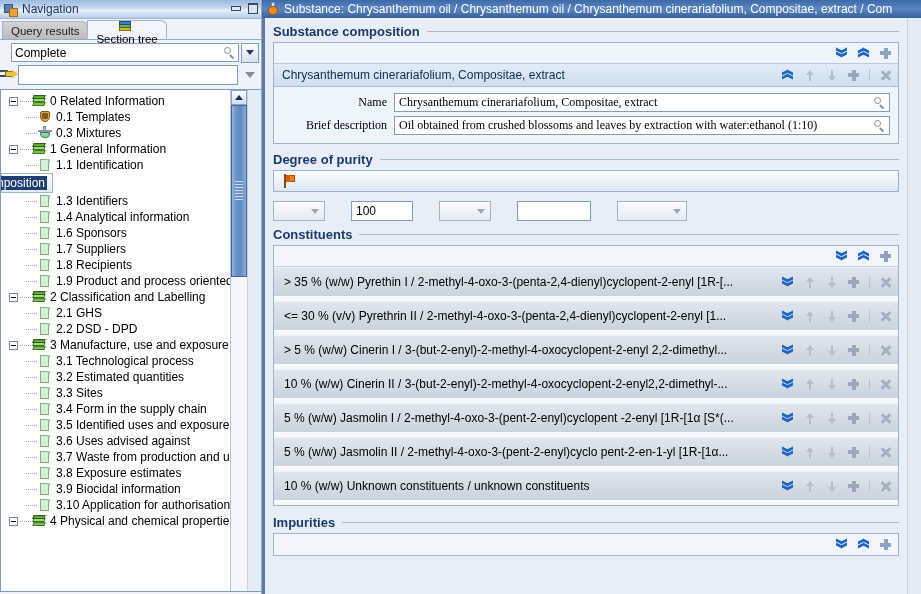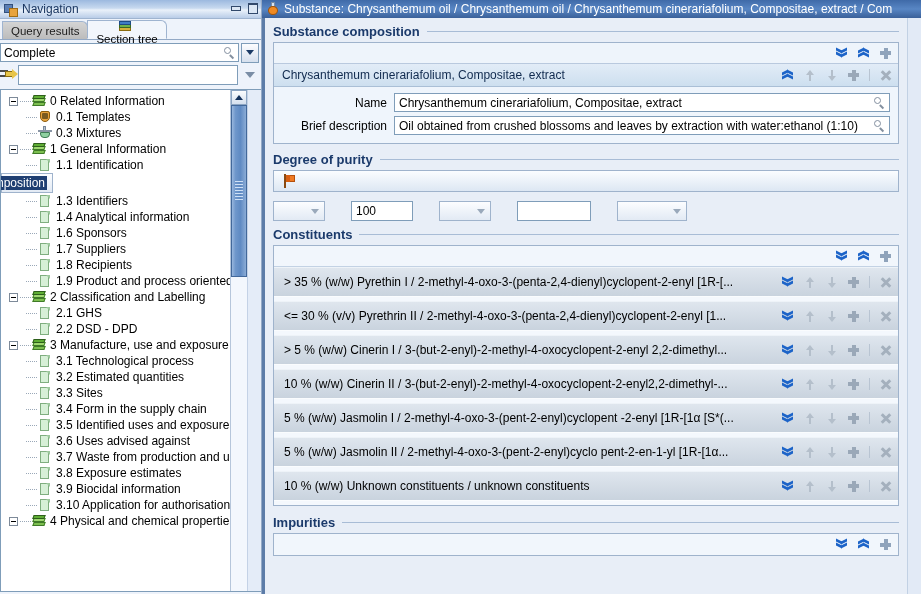--- a/index.html
+++ b/index.html
@@ -74,21 +74,21 @@
 
   
   .nav-filter{
     height:23px;display:flex;align-items:center;
     padding:2px 2px 0 0;background:#eef3fb;
     box-sizing:border-box;
   }
   .nav-input{
     flex:1 1 auto;height:19px;background:#fff;border:1px solid #7f9db9;
     display:flex;align-items:center;padding:0 2px 0 3px;box-sizing:border-box;
-    position:relative;margin-left:0px;
+    position:relative;margin-left:11px;
   }
   .nav-input .txt{flex:1 1 auto;font-size:12px;color:#000;white-space:nowrap;overflow:hidden;}
   .mag{
     width:13px;height:13px;flex:0 0 auto;position:relative;opacity:.75;
   }
   .mag .c{position:absolute;left:1px;top:1px;width:7px;height:7px;border:1.4px solid #5a6b80;border-radius:50%;box-sizing:border-box;}
   .mag .h{position:absolute;left:7px;top:8px;width:5px;height:1.6px;background:#5a6b80;transform:rotate(45deg);transform-origin:left center;}
   .combo-btn{
     width:18px;height:20px;margin-left:2px;flex:0 0 auto;
     border:1px solid #7f9db9;background:linear-gradient(to bottom,#fdfdfe,#d6e0ee);
@@ -218,21 +218,21 @@
   }
   .rec-header{
     height:23px;background:linear-gradient(to bottom,#e2ecf7,#cddfef);
     display:flex;align-items:center;padding:0 6px 0 8px;
     border-bottom:1px solid #aabfd6;box-sizing:border-box;
     font-size:12px;color:#102a4e;
   }
   .rec-header .t{flex:1 1 auto;white-space:nowrap;overflow:hidden;}
   .rec-body{background:#eff5fc;padding:6px 8px 8px 8px;}
 
-  .frow{display:flex;align-items:center;margin-bottom:4px;}
+  .frow{display:flex;align-items:center;margin-bottom:4px;font-family:Liberation Serif, serif;}
   .flabel{
     width:105px;text-align:right;padding-right:7px;font-size:12px;color:#000;
     white-space:nowrap;flex:0 0 auto;
   }
   .fbox{
     flex:1 1 auto;height:19px;background:#fff;border:1px solid #7f9db9;
     display:flex;align-items:center;padding:0 3px 0 4px;box-sizing:border-box;
   }
   .fbox .v{flex:1 1 auto;font-size:12px;white-space:nowrap;overflow:hidden;}
 

